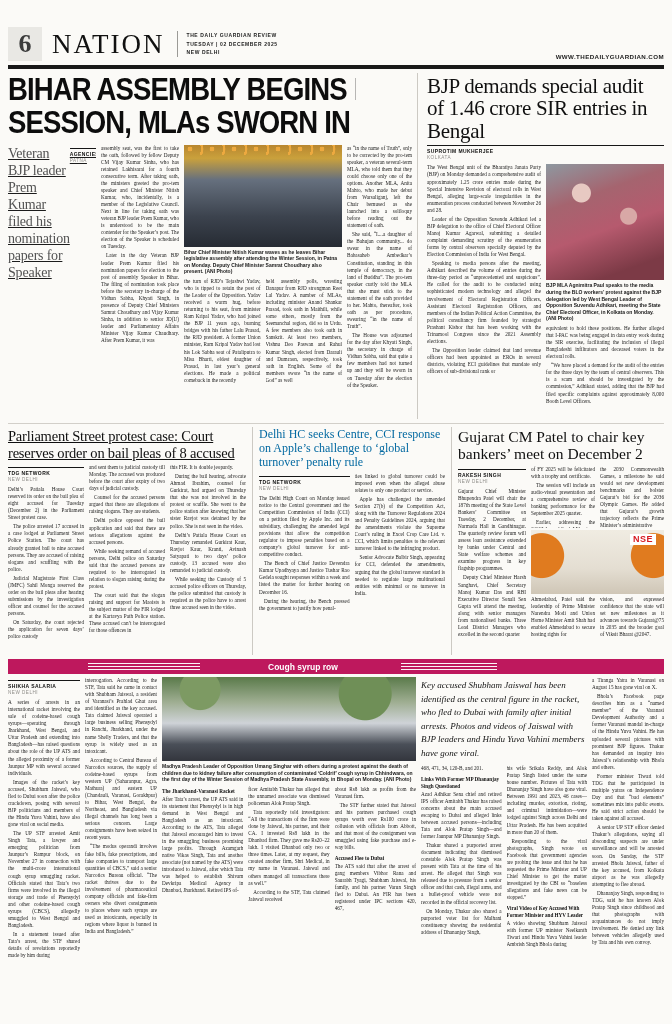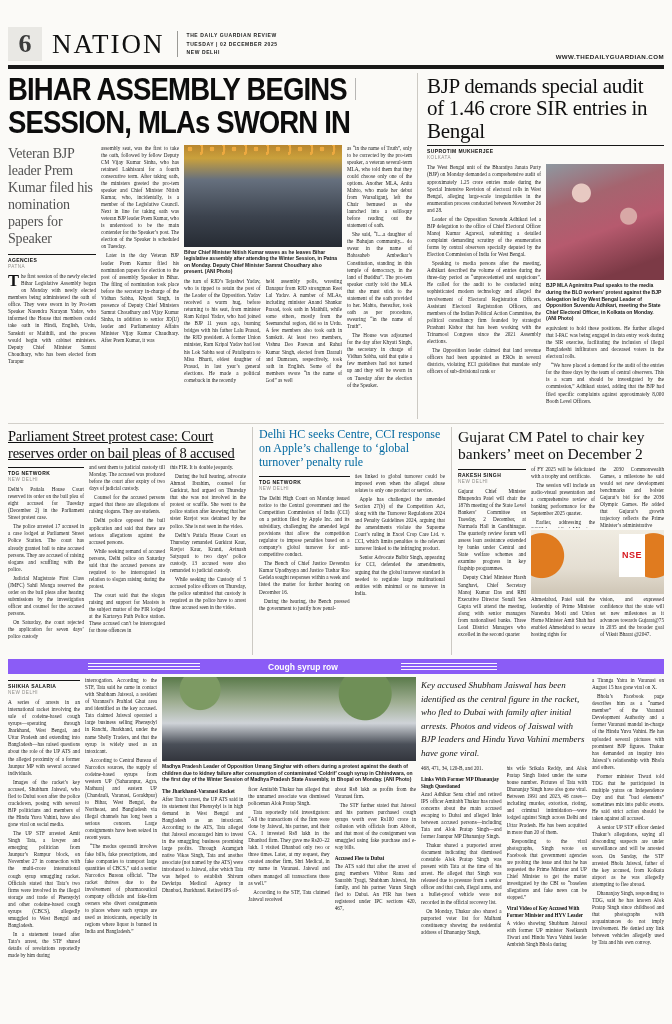--- a/index.html
+++ b/index.html
@@ -22,21 +22,21 @@
   .by-loc{font:400 4.6px "Liberation Sans",sans-serif;letter-spacing:.5px;color:#8f8d89;margin-top:1px;}
   .caption{font:700 5px/1.32 "Liberation Sans",sans-serif;color:#181818;margin:2px 0 3px;text-align:left;}
   .subhd{font:700 5.2px/1.3 "Liberation Serif",serif;margin:2px 0 1px;color:#111;}
   .photo{width:100%;position:relative;overflow:hidden;}
   .dropcap p:first-child::first-letter{float:left;font:700 16.5px/0.82 "Liberation Serif",serif;padding:1px 2px 0 0;color:#111;}
   
   .top-band{display:flex;gap:5px;height:346px;overflow:hidden;margin-top:4px;}
   .art-bihar{flex:0 0 404px;overflow:hidden;}
   .hl{display:block;white-space:nowrap;overflow:hidden;transform:scaleX(.86);transform-origin:0 50%;font:700 32px/1.04 "Liberation Sans",sans-serif;letter-spacing:-1px;color:#0d0d0d;}
   .bihar-body{display:flex;gap:5px;height:272px;overflow:hidden;margin-top:5px;}
-  .deckcol{flex:0 0 88px;display:flex;flex-direction:column;overflow:hidden;}
+  .deckcol{flex:0 0 88px;display:flex;flex-direction:row;overflow:hidden;text-decoration:underline;}
   .deck{font:400 14px/1.22 "Liberation Serif",serif;color:#525252;letter-spacing:-.2px;margin-bottom:4px;}
   .b-col2{flex:0 0 78px;}
   .photocol{flex:0 0 158px;display:flex;flex-direction:column;overflow:hidden;}
   .ph-bihar{height:102px;background:
     repeating-radial-gradient(circle at 6px 4px,#eda93f 0 2.2px,rgba(0,0,0,0) 2.6px 11px) 0 0/22px 10px repeat-x,
     linear-gradient(180deg,#b8862f 0,#caa13c 13%,#66707e 34%,#3c434e 70%,#262b33 100%);}
   .minirow{display:flex;gap:5px;flex:1;overflow:hidden;}
   .minirow>.bt{flex:1;}
   .b-col5{flex:1;}
   .art-bjp{flex:1;overflow:hidden;padding-left:4px;}
@@ -64,23 +64,23 @@
   .gj-col1{flex:0 0 68px;}
   .gj-right{flex:1;display:flex;flex-direction:column;overflow:hidden;}
   .gj-toprow,.gj-botrow{display:flex;gap:5px;overflow:hidden;}
   .gj-toprow{height:62px;}
   .gj-botrow{flex:1;}
   .gj-toprow>div,.gj-botrow>div{flex:1;}
   .ph-nse{height:64px;margin:2px 0;background:
     radial-gradient(circle at 8% 40%,#e07b1f 0 22px,rgba(0,0,0,0) 23px),
     radial-gradient(circle at 92% 40%,#e07b1f 0 22px,rgba(0,0,0,0) 23px),
     linear-gradient(180deg,#f0ece2 0%,#e4ded2 60%,#cfc6b6 100%);}
-  .nse-badge{position:absolute;top:4px;right:19px;background:#fff;color:#d71920;font:700 9px/1 "Liberation Sans",sans-serif;padding:17px 3px;letter-spacing:.5px;}
-  
-  .red-band{display:flex;align-items:center;height:15px;background:#8b5cf6;margin:4px 0 3px;}
+  .nse-badge{position:absolute;top:4px;right:8px;background:#fff;color:#d71920;font:700 9px/1 "Liberation Sans",sans-serif;padding:1px 3px;letter-spacing:.5px;}
+  
+  .red-band{display:flex;align-items:center;height:15px;background:#be185d;margin:4px 0 3px;}
   .stripes{height:8px;background:repeating-linear-gradient(180deg,rgba(255,255,255,.95) 0 1px,rgba(255,255,255,0) 1px 3px);}
   .sp-a{flex:0 0 80px;}.st-a{flex:0 0 112px;}.sp-b{flex:0 0 60px;}
   .sp-c{flex:0 0 55px;}.st-b{flex:0 0 96px;}.sp-d{flex:1;}
   .band-label{font:700 8.5px "Liberation Sans",sans-serif;color:#fff;white-space:nowrap;padding:0 8px;}
   
   .h-cough{font:400 19px/1.1 "Liberation Serif",serif;letter-spacing:-.2px;white-space:nowrap;overflow:hidden;margin:2px 0 4px;color:#101010;}
   .cough-body{display:flex;gap:5px;height:312px;overflow:hidden;}
   .c-col1{flex:0 0 72px;display:flex;flex-direction:column;overflow:hidden;}
   .c-col2{flex:0 0 72px;}
   .cphoto-group{flex:0 0 254px;display:flex;flex-direction:column;overflow:hidden;}

